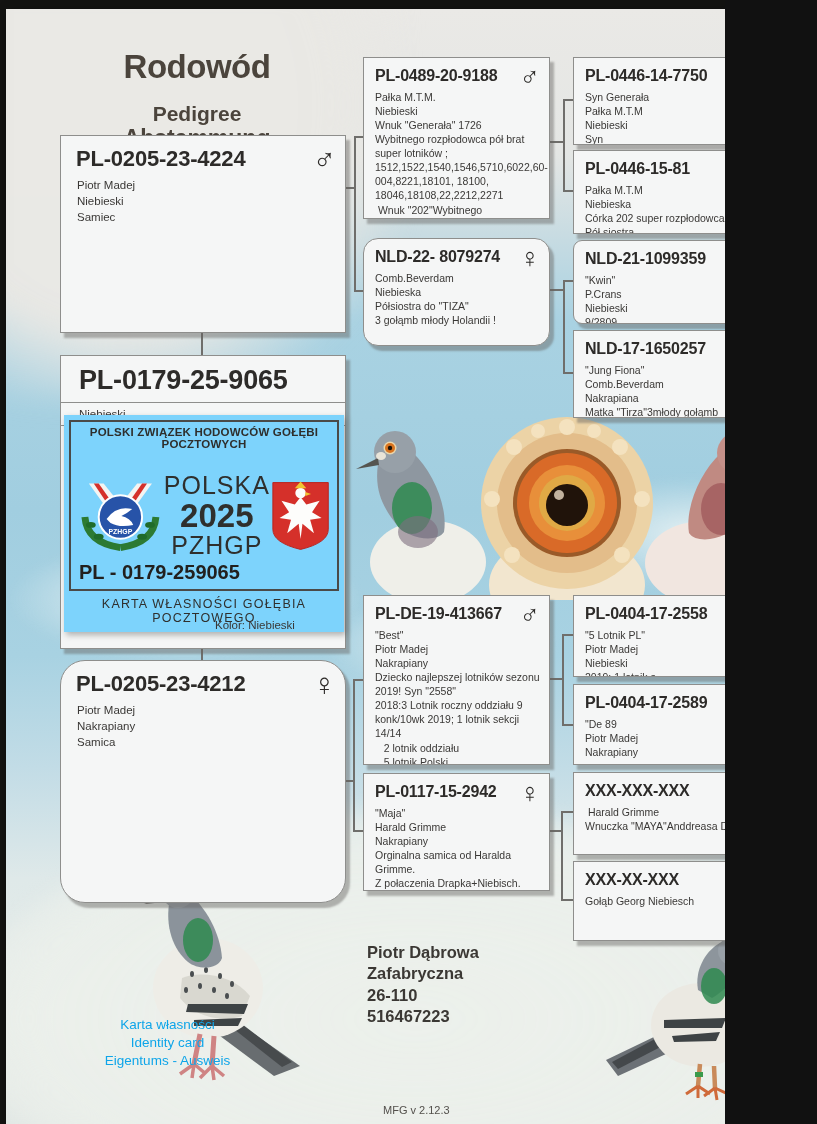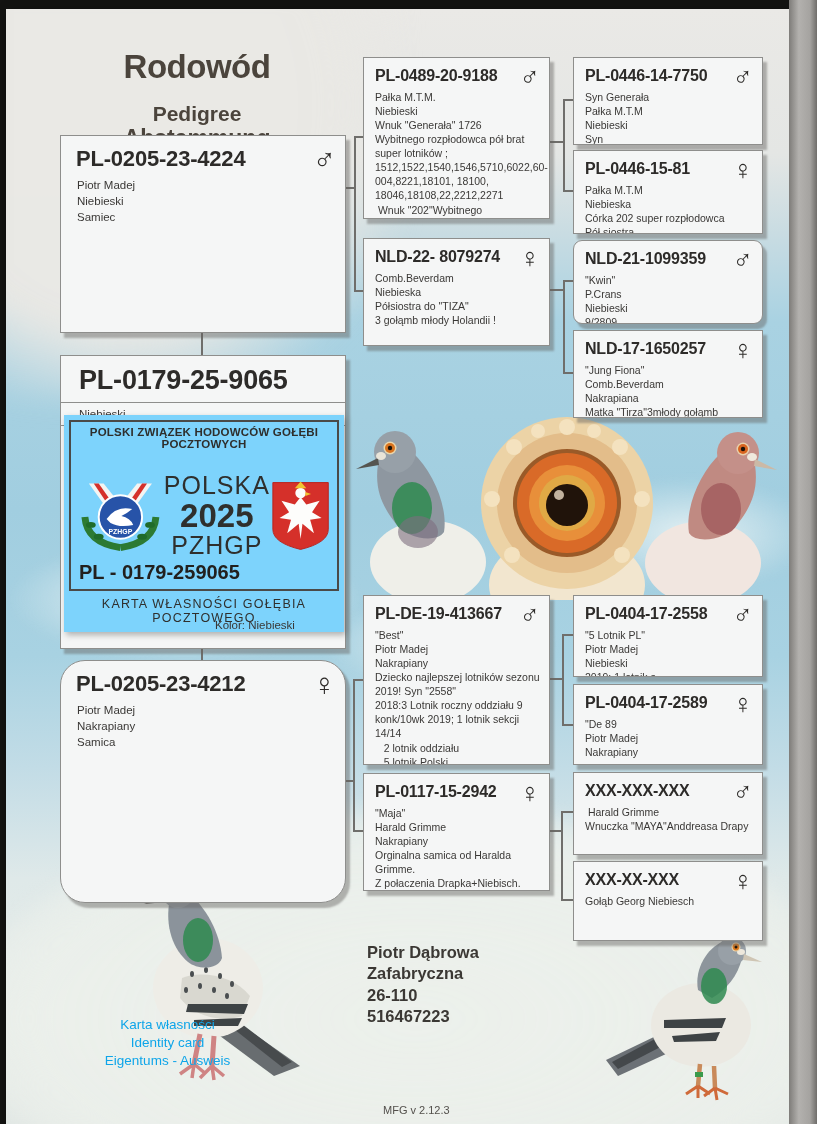--- a/index.html
+++ b/index.html
@@ -1,16 +1,16 @@
 <!DOCTYPE html>
 <html><head>
 <meta charset="utf-8">
 <style>
   html,body{margin:0;padding:0;background:#111;}
-  .stage{position:relative;width:817px;height:1124px;background:#131311;overflow:hidden;
+  .stage{position:relative;width:725px;height:1124px;background:#131311;overflow:hidden;
          font-family:"Liberation Sans",sans-serif;color:#3a3836;}
   
   .scan-right{position:absolute;left:789px;top:0;width:28px;height:1124px;
     background:linear-gradient(90deg,#7e7c79,#b3b1ae 35%,#a5a3a0 75%,#6f6d6a);}
   .paper{position:absolute;left:6px;top:9px;width:783px;height:1115px;background:#e9e9e6;
     box-shadow:4px 5px 12px rgba(0,0,0,.55);overflow:hidden;}
   .sky{position:absolute;inset:0;
     background:linear-gradient(180deg,#eae9e6 0%,#e4e6e4 13%,#c9dce2 20%,#a9d2e2 28%,
     #a1cee0 45%,#a8d2e2 58%,#c2dce6 68%,#dfe9e9 78%,#e6ecE8 90%,#e2e8e5 100%);}
   .cloud{position:absolute;border-radius:50%;filter:blur(6px);}
@@ -36,21 +36,21 @@
   .big .sex{font-size:31px;top:8px;}
   .big .body{font-size:11.5px;line-height:1.38;padding:2px 10px 6px 16px;}
   .small .hdr{font-size:16px;padding:9px 32px 3px 11px;}
   .small .sex{font-size:27px;top:6px;}
   .small .body{font-size:10.5px;line-height:1.34;padding:2px 8px 6px 11px;}
 
   #box-4224{left:60px;top:135px;width:284px;height:196px;}
   #box-main{left:60px;top:355px;width:284px;height:292px;}
   #box-4212{left:60px;top:660px;width:284px;height:241px;border-radius:25px;}
   #box-9188{left:363px;top:57px;width:185px;height:160px;}
-  #box-8079274{left:363px;top:238px;width:185px;height:106px;}
+  #box-8079274{left:363px;top:238px;width:185px;height:106px;border-radius:15px;}
   #box-413667{left:363px;top:595px;width:185px;height:168px;}
   #box-2942{left:363px;top:773px;width:185px;height:116px;}
   #box-7750{left:573px;top:57px;width:188px;height:86px;}
   #box-81{left:573px;top:150px;width:188px;height:82px;}
   #box-1099359{left:573px;top:240px;width:188px;height:82px;border-radius:9px;}
   #box-1650257{left:573px;top:330px;width:188px;height:86px;}
   #box-2558{left:573px;top:595px;width:188px;height:80px;}
   #box-2589{left:573px;top:684px;width:188px;height:79px;}
   #box-xxx1{left:573px;top:772px;width:188px;height:81px;}
   #box-xxx2{left:573px;top:861px;width:188px;height:78px;}

